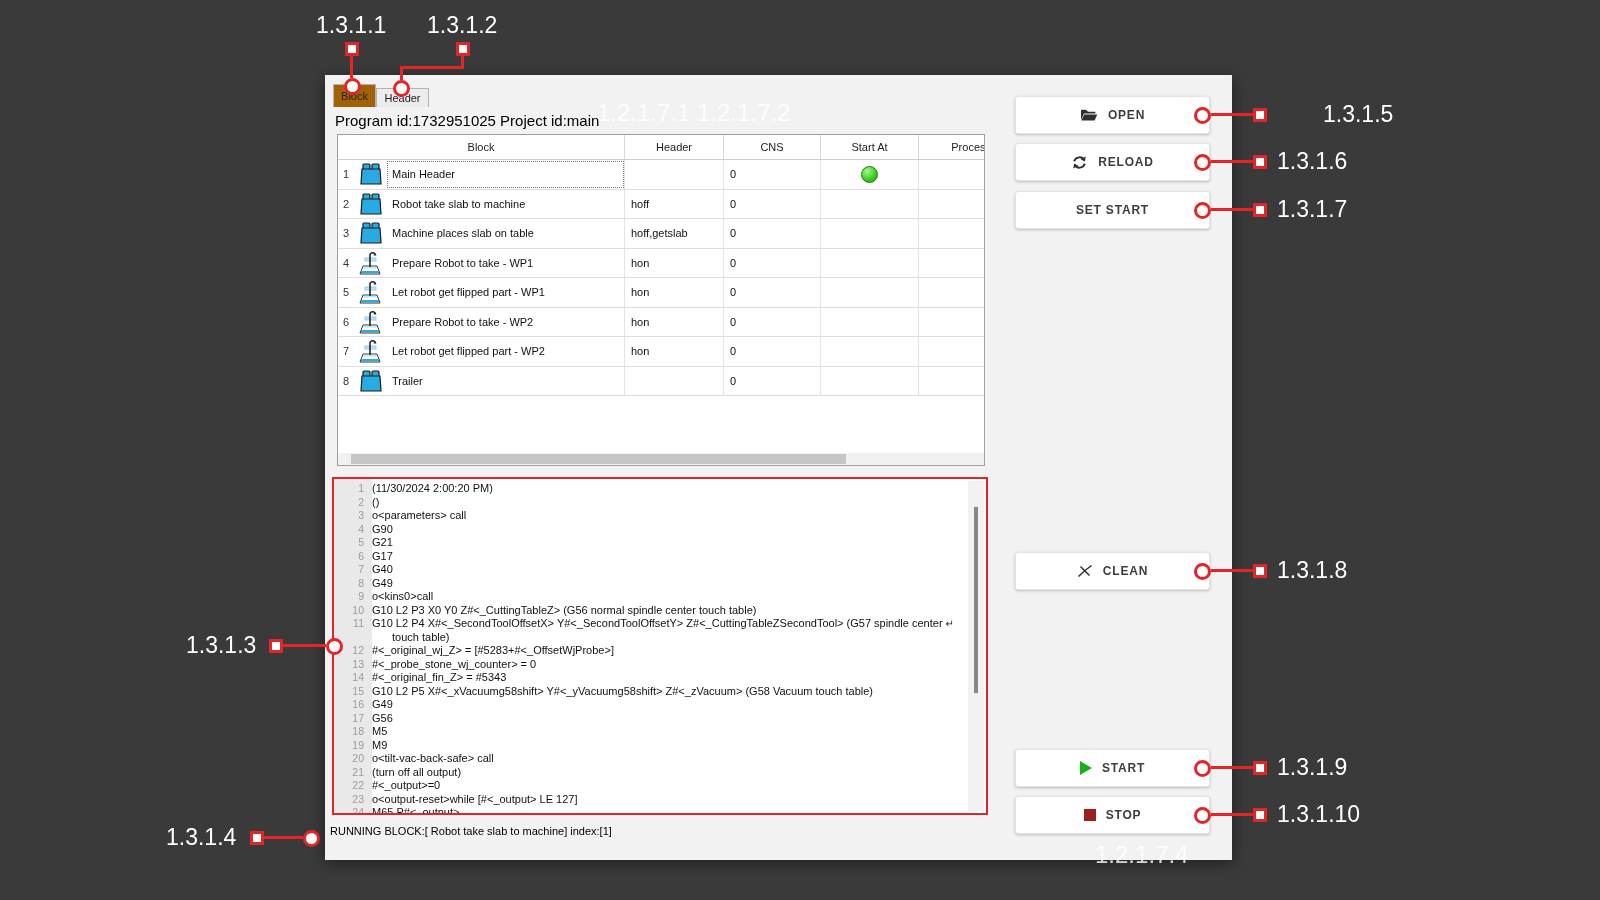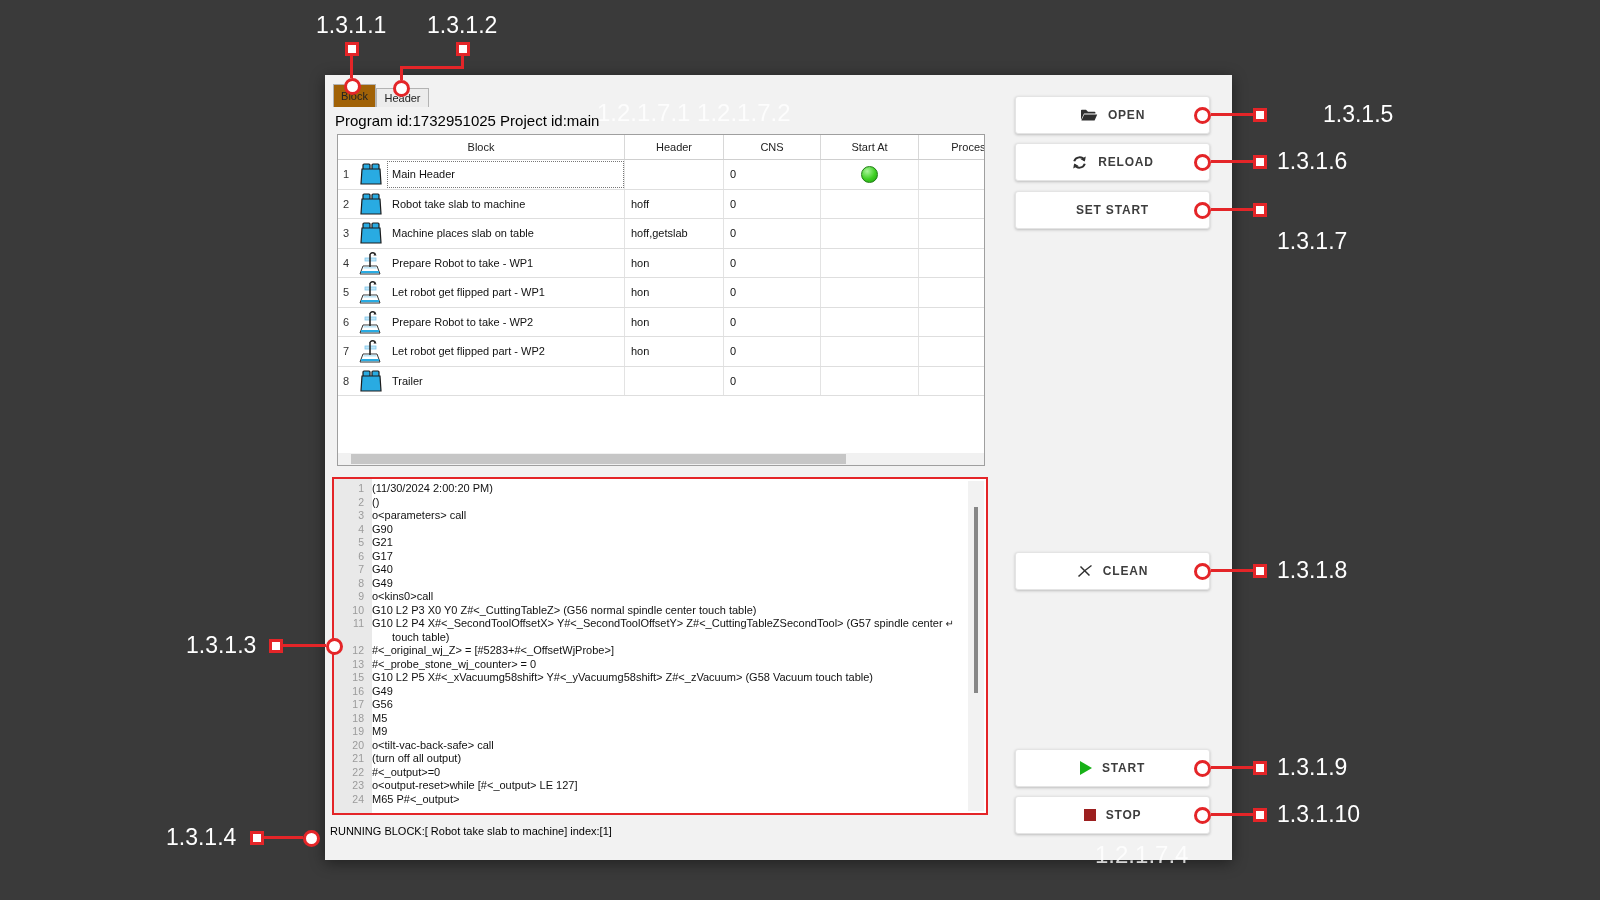--- a/index.html
+++ b/index.html
@@ -327,20 +327,24 @@
   <div class="code-row">
     <div class="code-gutter">12</div>
     <div class="code-text">#&lt;_original_wj_Z&gt; = [#5283+#&lt;_OffsetWjProbe&gt;]</div>
   </div>
 
   <div class="code-row">
     <div class="code-gutter">13</div>
     <div class="code-text">#&lt;_probe_stone_wj_counter&gt; = 0</div>
   </div>
 
+  <div class="code-row">
+    <div class="code-gutter">14</div>
+    <div class="code-text">#&lt;_original_fin_Z&gt; = #5343</div>
+  </div>
 
   <div class="code-row">
     <div class="code-gutter">15</div>
     <div class="code-text">G10 L2 P5 X#&lt;_xVacuumg58shift&gt; Y#&lt;_yVacuumg58shift&gt; Z#&lt;_zVacuum&gt; (G58 Vacuum touch table)</div>
   </div>
 
   <div class="code-row">
     <div class="code-gutter">16</div>
     <div class="code-text">G49</div>
   </div>
@@ -465,21 +469,21 @@
   <div class="ann-label" style="left:1277px;top:101px;margin-left:46px;">1.3.1.5</div>
 
   <div class="ann-circle" style="left:1194px;top:154px;"></div>
   <div class="ann-line" style="left:1211px;top:160px;width:42px;height:3px;"></div>
   <div class="ann-square" style="left:1253px;top:155px;"></div>
   <div class="ann-label" style="left:1277px;top:148px;">1.3.1.6</div>
 
   <div class="ann-circle" style="left:1194px;top:202px;"></div>
   <div class="ann-line" style="left:1211px;top:208px;width:42px;height:3px;"></div>
   <div class="ann-square" style="left:1253px;top:203px;"></div>
-  <div class="ann-label" style="left:1277px;top:196px;margin-top:32px;">1.3.1.7</div>
+  <div class="ann-label" style="left:1277px;top:196px;">1.3.1.7</div>
 
   <div class="ann-circle" style="left:1194px;top:563px;"></div>
   <div class="ann-line" style="left:1211px;top:569px;width:42px;height:3px;"></div>
   <div class="ann-square" style="left:1253px;top:564px;"></div>
   <div class="ann-label" style="left:1277px;top:557px;">1.3.1.8</div>
 
   <div class="ann-circle" style="left:1194px;top:760px;"></div>
   <div class="ann-line" style="left:1211px;top:766px;width:42px;height:3px;"></div>
   <div class="ann-square" style="left:1253px;top:761px;"></div>
   <div class="ann-label" style="left:1277px;top:754px;">1.3.1.9</div>

